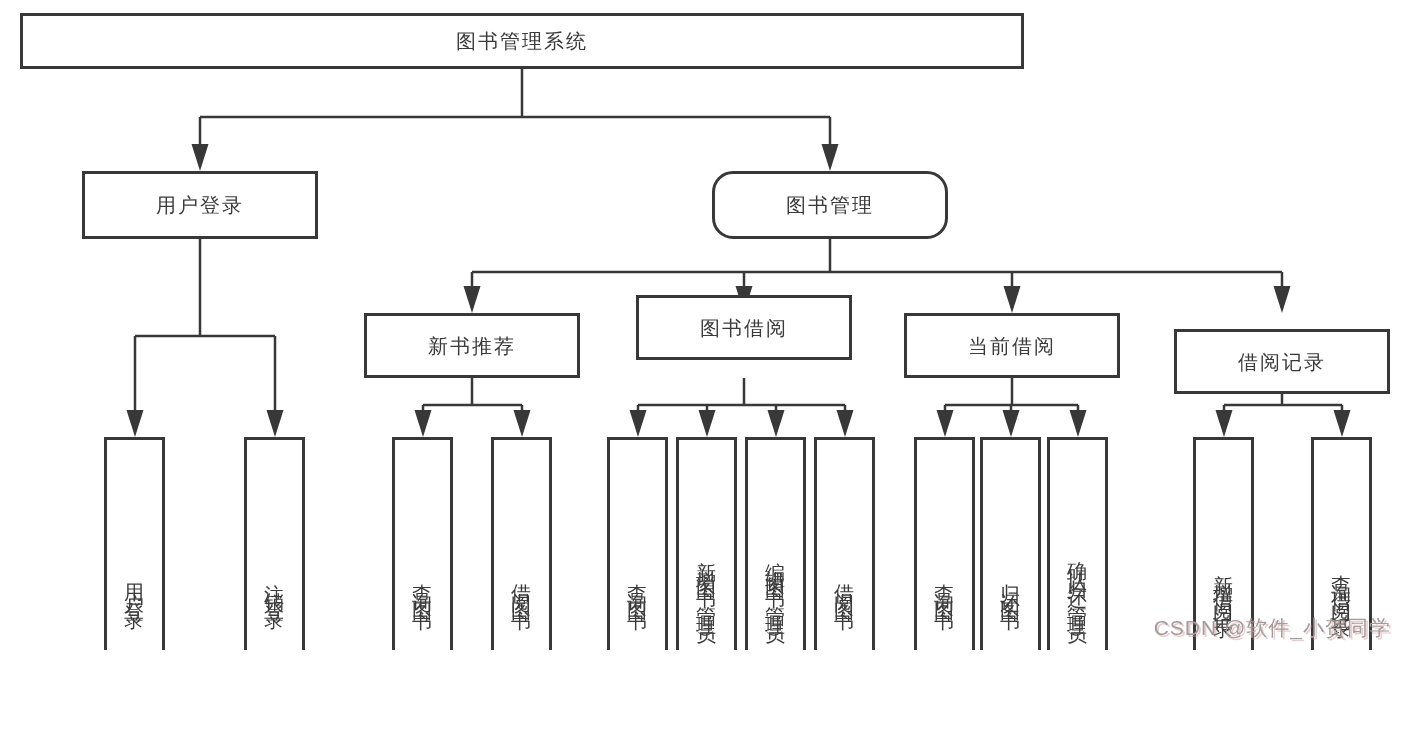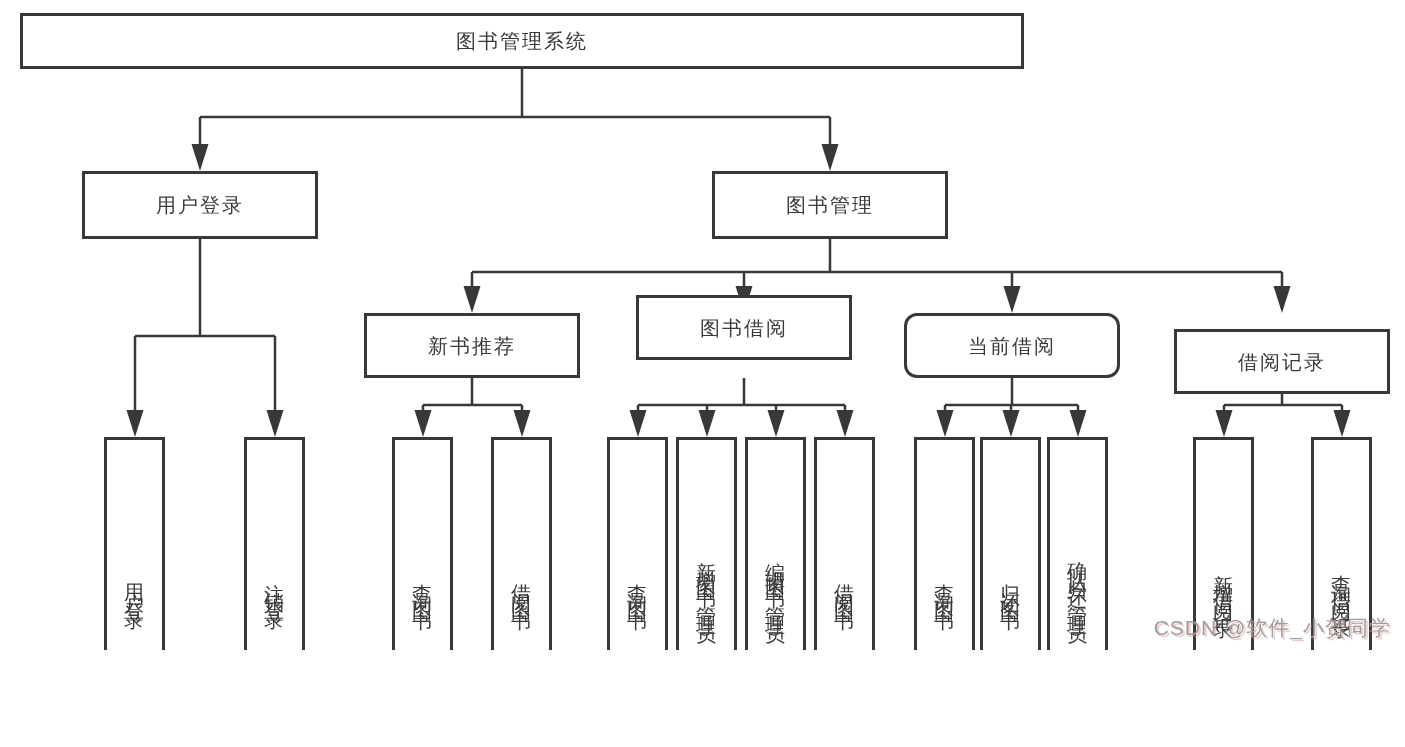--- a/index.html
+++ b/index.html
@@ -95,31 +95,31 @@
     </g>
   </svg>
 
   <div class="box h" style="left:20px; top:13px; width:1004px; height:56px;">
     <span>图书管理系统</span>
   </div>
 
   <div class="box h" style="left:82px; top:171px; width:236px; height:68px;">
     <span>用户登录</span>
   </div>
-  <div class="box h" style="left:712px; top:171px; width:236px; height:68px;">
+  <div class="box h" style="left:712px; top:171px; width:236px; height:68px;border-radius:21px;">
     <span>图书管理</span>
   </div>
 
   <div class="box h" style="left:364px; top:313px; width:216px; height:65px;text-align:center;">
     <span>新书推荐</span>
   </div>
   <div class="box h" style="left:636px; top:295px; width:216px; height:65px;">
     <span>图书借阅</span>
   </div>
-  <div class="box h" style="left:904px; top:313px; width:216px; height:65px;border-radius:13px;">
+  <div class="box h" style="left:904px; top:313px; width:216px; height:65px;">
     <span>当前借阅</span>
   </div>
   <div class="box h" style="left:1174px; top:329px; width:216px; height:65px;">
     <span>借阅记录</span>
   </div>
 
   <div class="box v" style="left:104px; top:437px; width:61px; height:298px;">
     <span>用户登录</span>
   </div>
   <div class="box v" style="left:244px; top:437px; width:61px; height:298px;">

